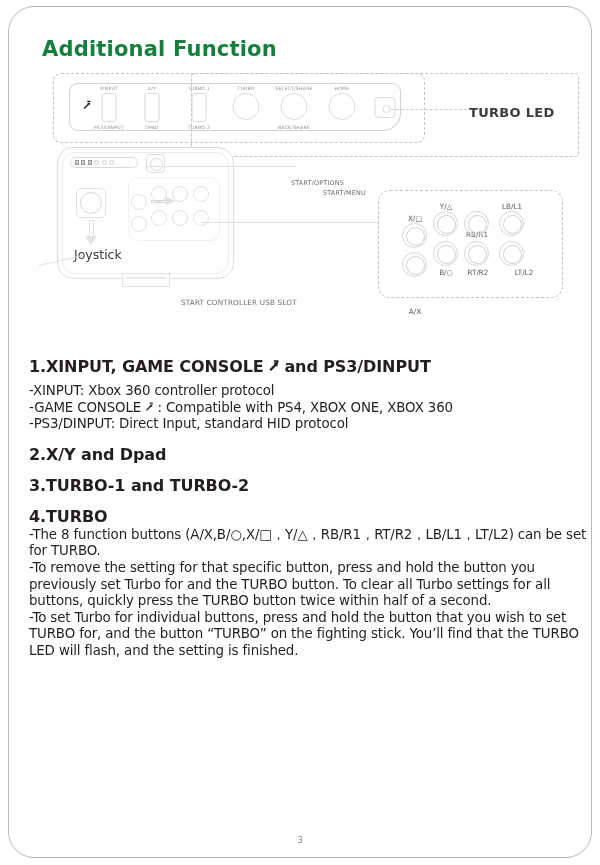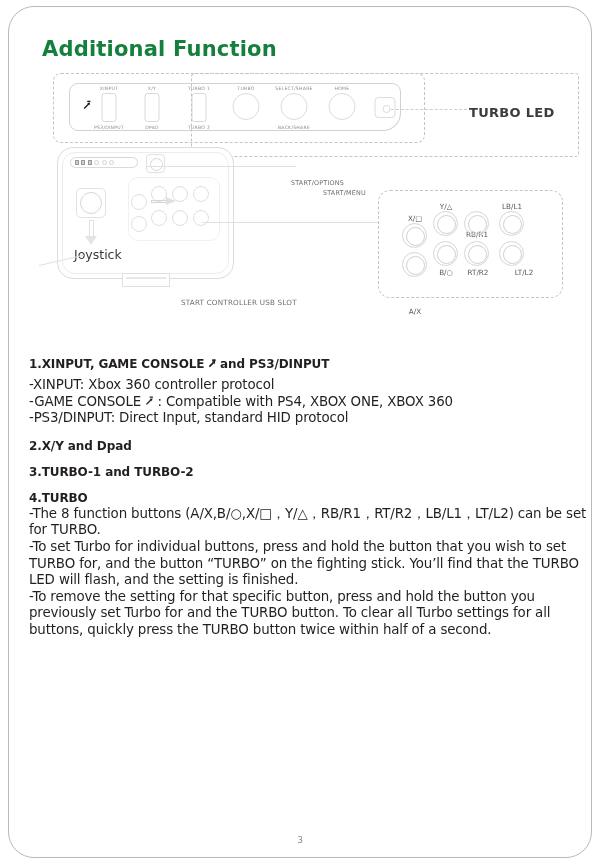--- a/index.html
+++ b/index.html
@@ -127,21 +127,21 @@
   }
   .mb{position:absolute;width:25px;height:25px;border-radius:50%;border:1.3px solid #d6d6d6;box-sizing:border-box;}
   .mb:after{
     content:"";position:absolute;left:50%;top:50%;width:17px;height:17px;margin:-8.5px 0 0 -8.5px;
     border:1.5px solid #d0d0d0;border-radius:50%;
   }
   .mlbl{position:absolute;font-size:7.2px;color:#55555a;white-space:nowrap;transform:translateX(-50%);}
 
   
   .body-text{position:absolute;left:20px;top:348px;width:566px;}
-  .h{font-size:12px;font-weight:bold;margin:0 0 1px 0;letter-spacing:-.1px;}
+  .h{font-size:16px;font-weight:bold;margin:0 0 1px 0;letter-spacing:-.1px;}
   .p{font-size:13.4px;line-height:16.6px;margin:0;letter-spacing:-.15px;}
   .sec{margin-bottom:12px;}
   .glyph{font-family:"DejaVu Sans",sans-serif;}
   .pagenum{
     position:absolute;left:0;right:0;top:828px;text-align:center;
     font-size:9px;color:#8a8a8a;
   }
 </style>
 </head>
 <body>
@@ -279,19 +279,19 @@
       <div class="h">2.X/Y and Dpad</div>
     </div>
 
     <div class="sec">
       <div class="h">3.TURBO-1 and TURBO-2</div>
     </div>
 
     <div class="sec">
       <div class="h">4.TURBO</div>
       <p class="p">-The 8 function buttons (A/X,B/○,X/□，Y/△，RB/R1，RT/R2，LB/L1，LT/L2) can be set for TURBO.</p>
+      <p class="p">-To remove the setting for that specific button, press and hold the button you previously set Turbo for and the TURBO button. To clear all Turbo settings for all buttons, quickly press the TURBO button twice within half of a second.</p>
       <p class="p">-To set Turbo for individual buttons, press and hold the button that you wish to set TURBO for, and the button “TURBO” on the fighting stick. You’ll find that the TURBO LED will flash, and the setting is finished.</p>
-      <p class="p">-To remove the setting for that specific button, press and hold the button you previously set Turbo for and the TURBO button. To clear all Turbo settings for all buttons, quickly press the TURBO button twice within half of a second.</p>
     </div>
   </div>
 
   <div class="pagenum">3</div>
 </div>
 
 </body></html>

